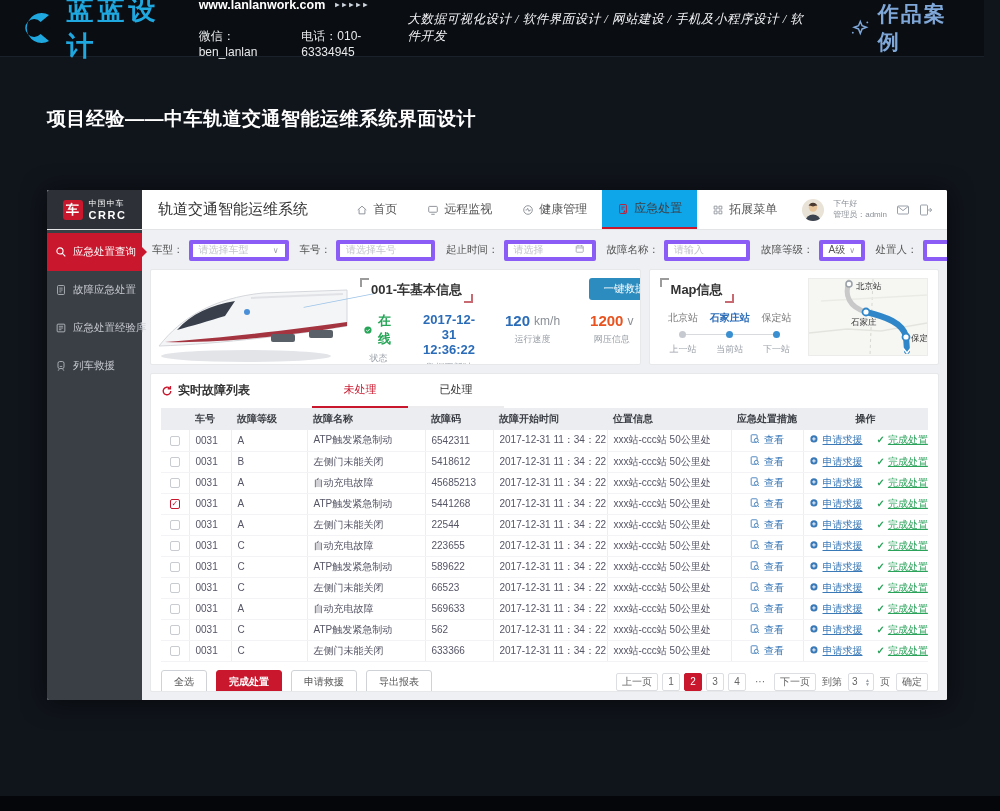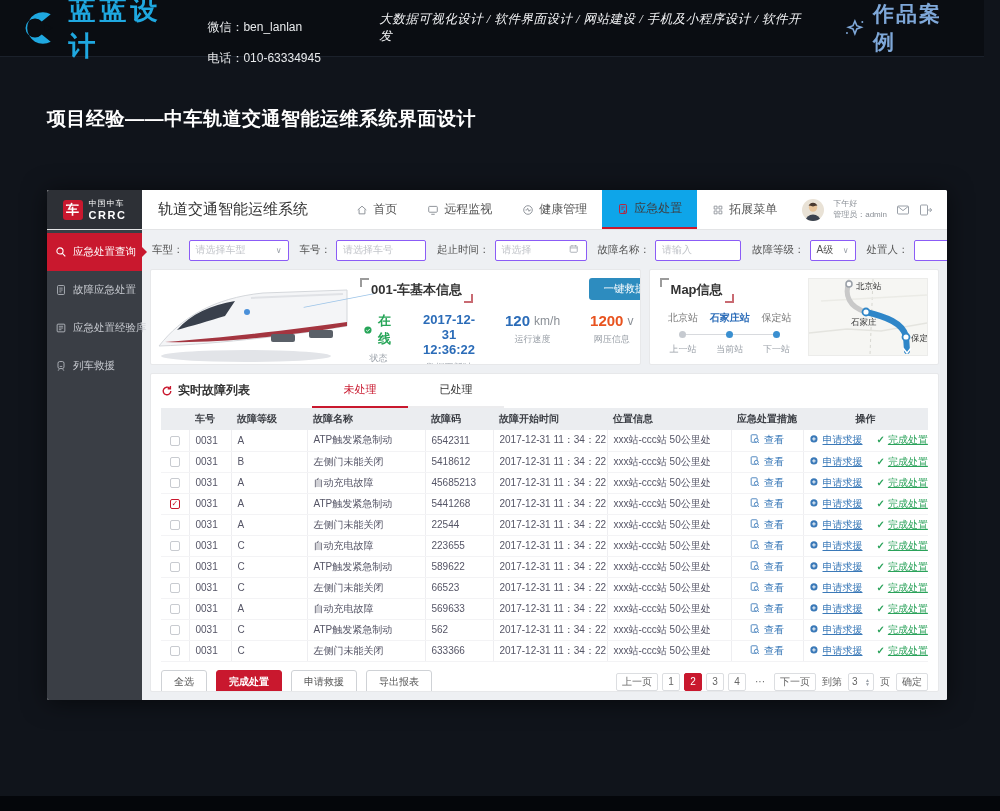--- a/index.html
+++ b/index.html
@@ -8,21 +8,21 @@
 
   
   .topbar { position:absolute; top:0; left:0; right:16px; height:57px; background:#0a0d12;
             border-bottom:1px solid #1b212b; display:flex; align-items:center; padding:0 20px; }
   .logo-wrap { display:flex; align-items:center; gap:9px; }
   .logo-mark { width:40px; height:40px; }
   .logo-text { color:#1fa8e0; font-size:27px; font-weight:bold; letter-spacing:4px; }
   .contact { margin-left:16px; color:#fff; }
   .site-line { font-size:12.5px; font-weight:bold; display:flex; align-items:center; gap:10px; }
   .site-arrows { font-size:8px; letter-spacing:3px; color:#cfd6de; }
-  .contact-line { font-size:12px; margin-top:16px; color:#e8eaec; display:flex; gap:14px;flex-direction:column; }
+  .contact-line { font-size:12px; margin-top:16px; color:#e8eaec; display:flex; gap:14px; }
   .services { margin-left:auto; font-family:"Liberation Serif", serif; font-style:italic;
               color:#f2f3f5; font-size:12.5px; letter-spacing:0.5px; }
   .cases { margin-left:34px; display:flex; align-items:center; gap:7px;
            color:#7fa8d9; font-size:21px; font-weight:bold; letter-spacing:2px; }
 
   
   .page-title { position:absolute; top:106px; left:47px; color:#ffffff; font-size:19px;
                 font-weight:bold; letter-spacing:0.5px; }
 
   
@@ -57,21 +57,21 @@
   .side-item.active svg { color:#fff; }
   .side-item.active::after { content:''; position:absolute; right:-5px; top:14px; border-top:5px solid transparent;
                border-bottom:5px solid transparent; border-left:5px solid #c9182e; z-index:5; }
 
   .main { flex:1; background:#eef0f3; padding:7px 8px 8px; display:flex; flex-direction:column; overflow:hidden; }
 
   
   .filter-bar { display:flex; align-items:center; gap:5px; height:26px; font-size:10.5px; color:#555; white-space:nowrap; }
   .f-label { margin-left:6px; }
   .f-label:first-child { margin-left:2px; }
-  .fld { height:21px; background:#fff; border:1px solid #8b5cf6; border-radius:2px; display:flex;
+  .fld { height:21px; background:#fff; border:4px solid #8b5cf6; border-radius:2px; display:flex;
          align-items:center; padding:0 6px; font-size:10px; gap:4px; cursor:text; }
   .fld .ph { color:#c2c5ca; }
   .fld .val { color:#555; }
   .fld .tail { margin-left:auto; color:#9aa0a8; font-size:8px; }
 
   
   .cards-row { display:flex; gap:8px; margin-top:6px; }
   .card { background:#fff; border:1px solid #e7e8ea; border-radius:2px; }
   .train-card { flex:1.82; height:96px; position:relative; display:flex; overflow:hidden; }
   .train-img { width:205px; height:92px; flex-shrink:0; margin-top:4px; }
@@ -298,21 +298,21 @@
       <div class="main">
 
         <div class="filter-bar">
           <span id="filter-fields" style="display:flex;align-items:center;gap:5px;">
               <span class="f-label">车型：</span>
               <span class="fld" style="width: 100px;">
                 <span class="ph">请选择车型</span>
                 <span class="tail">∨</span>
               </span>
               <span class="f-label">车号：</span>
-              <span class="fld" style="width: 90px;">
+              <span class="fld" style="width: 99px;">
                 <span class="ph">请选择车号</span>
               </span>
               <span class="f-label">起止时间：</span>
               <span class="fld" style="width: 92px;">
                 <span class="ph">请选择</span>
                 <span class="tail"><svg width="11" height="11" viewBox="0 0 14 14">
                     <rect x="1.5" y="2.5" width="9" height="8" rx="1" fill="none" stroke="currentColor" stroke-width="1"></rect>
                     <path d="M1.5 5 h9 M3.8 1.3 v2 M8.2 1.3 v2" stroke="currentColor" stroke-width="1"></path>
                   </svg></span>
               </span>

